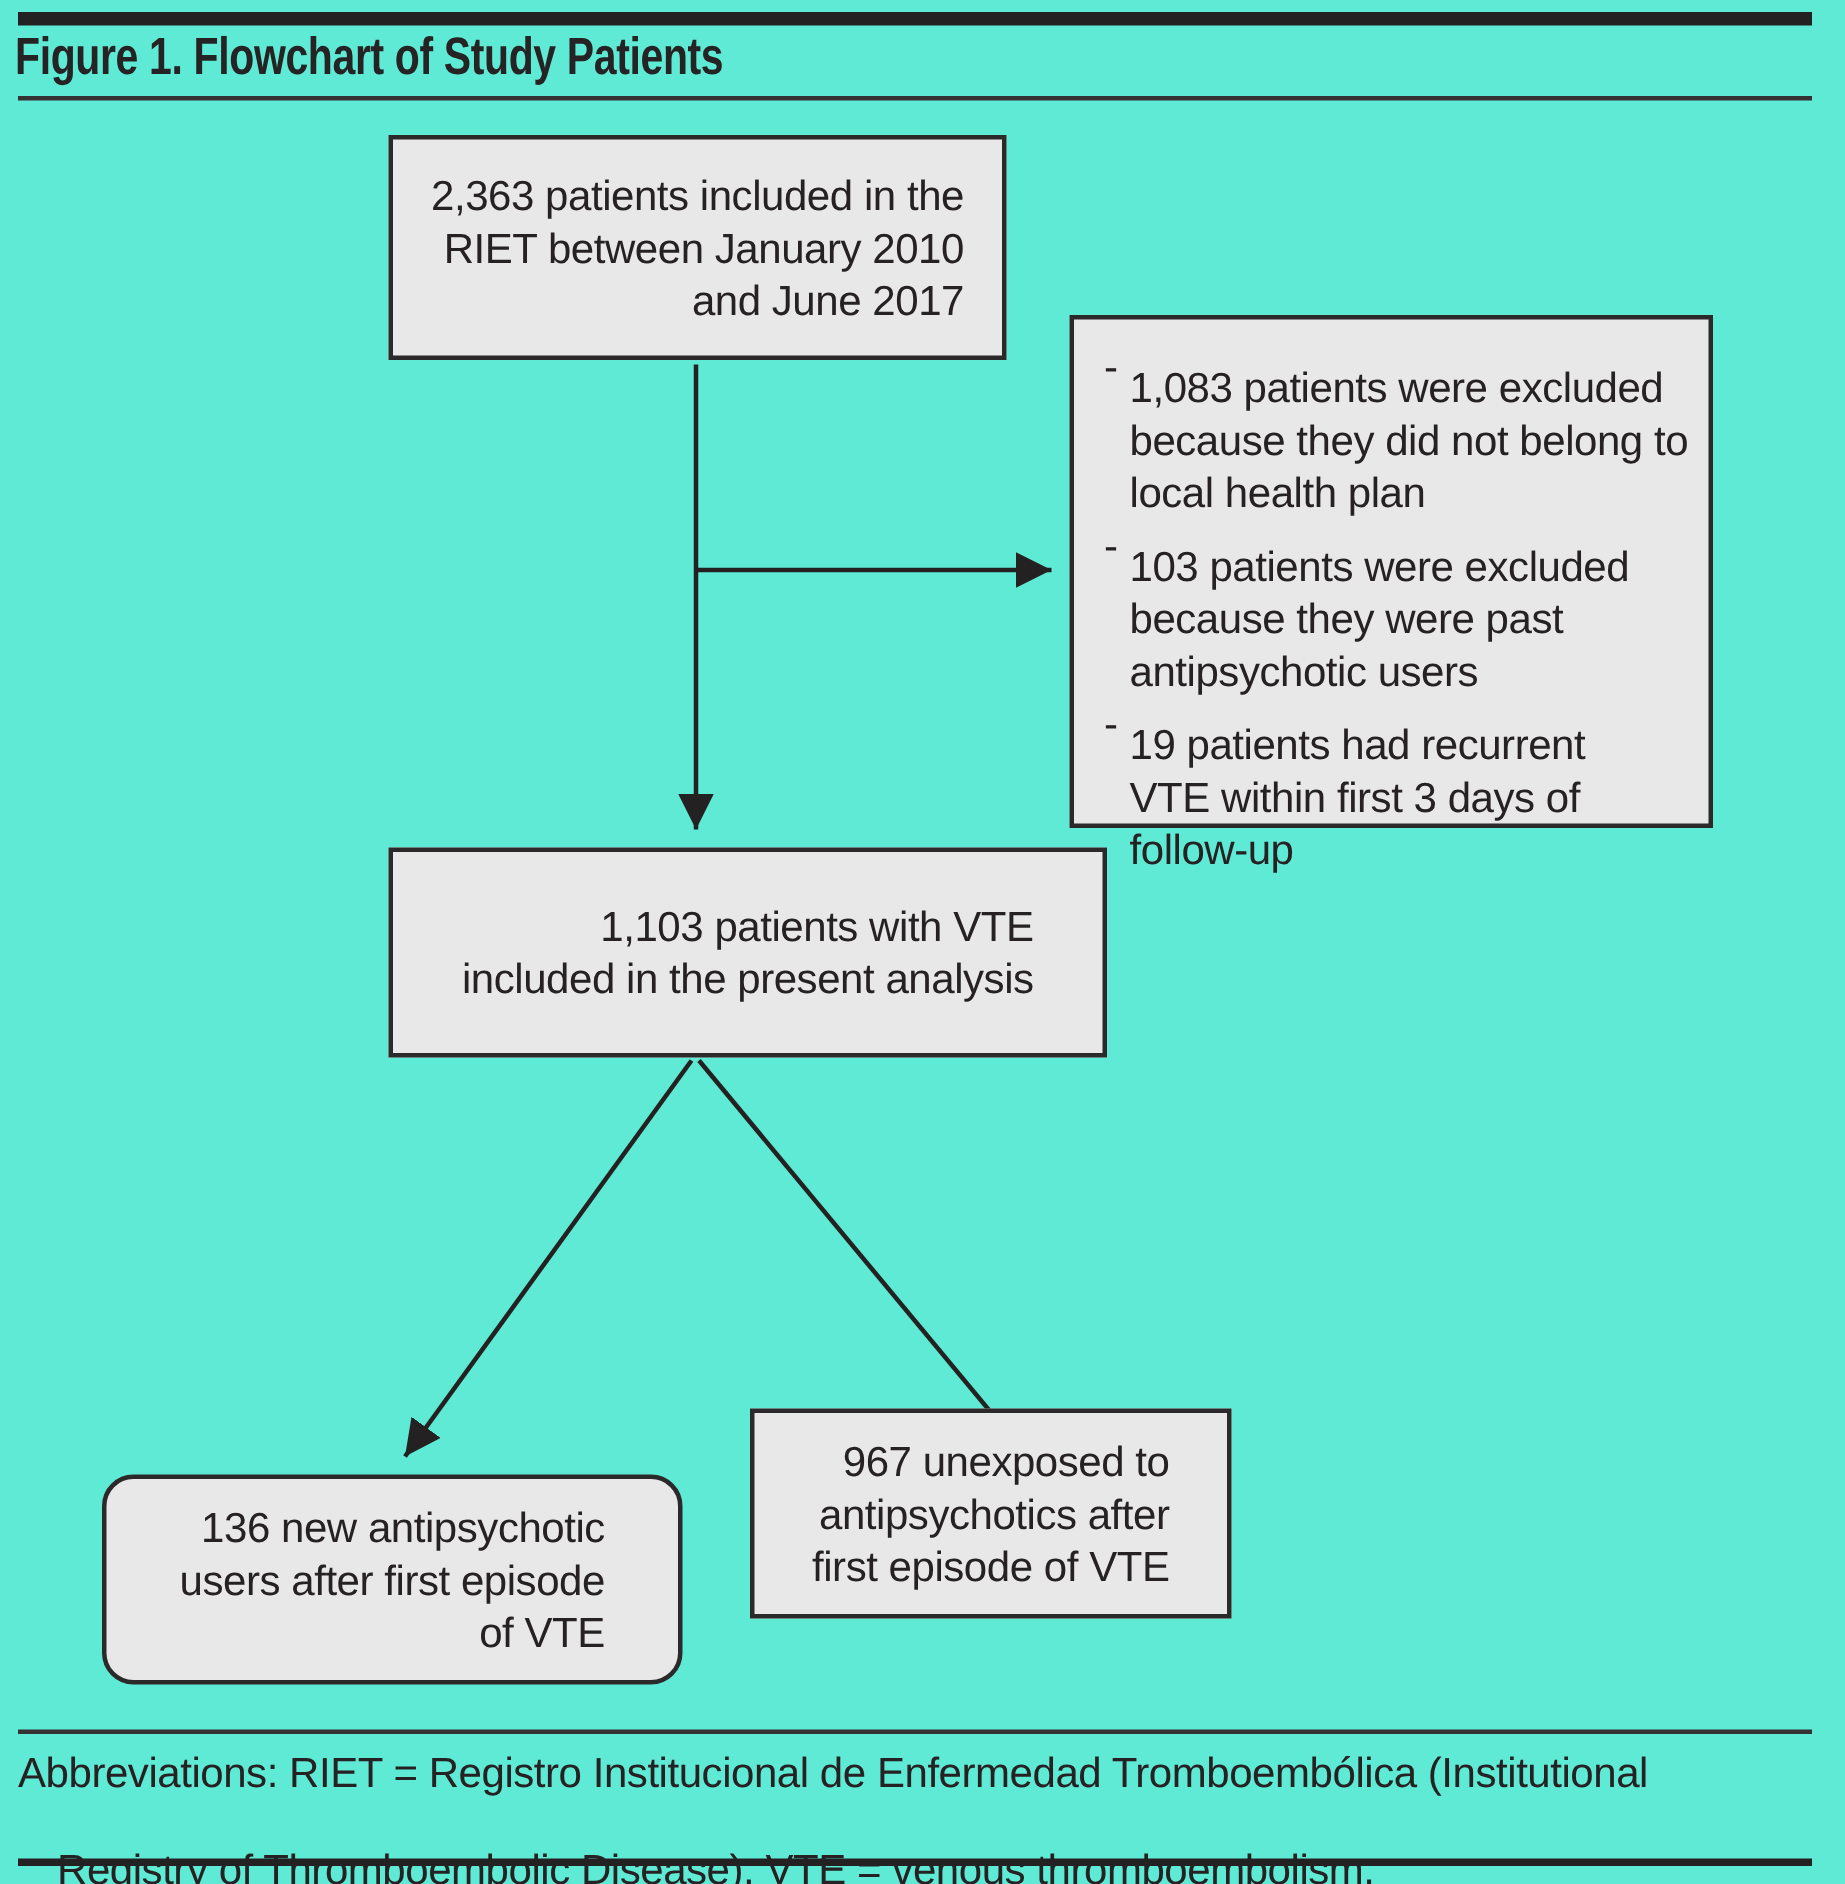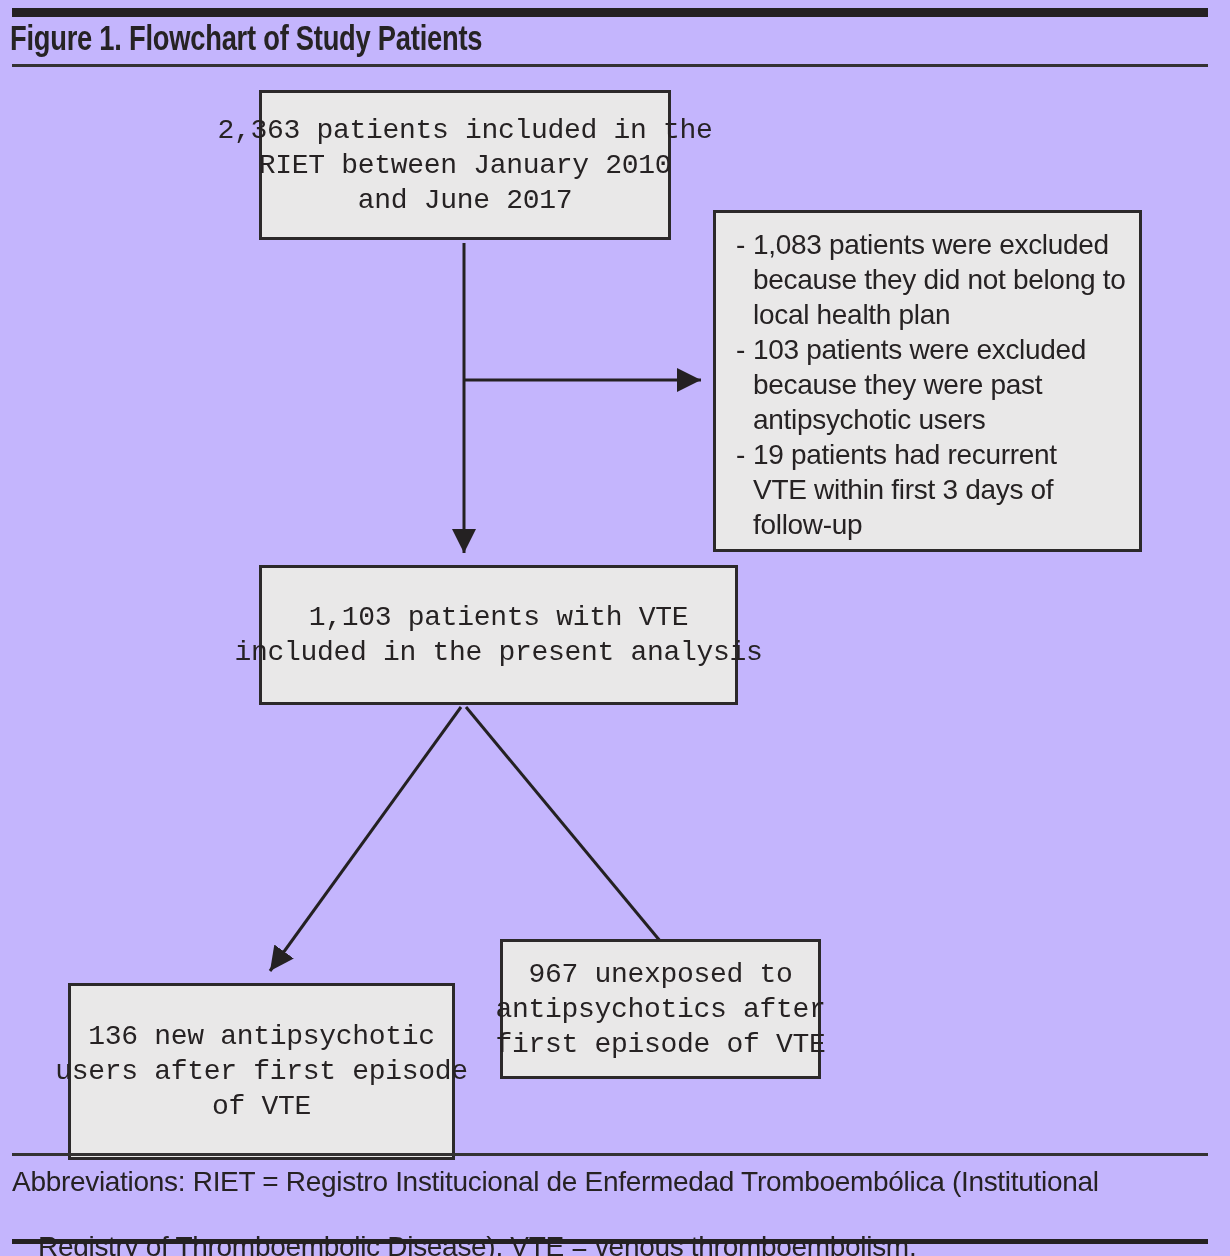--- a/index.html
+++ b/index.html
@@ -6,21 +6,21 @@
     margin: 0;
     padding: 0;
     background: #ffffff;
     font-family: "Liberation Sans", sans-serif;
     color: #231f20;
   }
   .page {
     position: relative;
     width: 1230px;
     height: 1256px;
-    background: #c4b5fd;
+    background: #5eead4;
     overflow: hidden;
   }
   .rule {
     position: absolute;
     left: 12px;
     width: 1196px;
     background: #242122;
   }
   .rule-top-thick   { top: 8px;    height: 9px; }
   .rule-title       { top: 64px;   height: 3px; background: #343233; }
@@ -54,32 +54,31 @@
     border: 3px solid #2c292a;
     font-size: 28px;
     line-height: 35px;
     color: #262223;
     letter-spacing: -0.3px;
   }
   .box-centered {
     display: flex;
     align-items: center;
     justify-content: center;
-    text-align: center;
+    text-align: right;
     white-space: pre;
-    font-family: Liberation Mono, monospace;
   }
   .box-top   { left: 259px; top: 90px;  width: 412px; height: 150px; }
   .box-excl  { left: 713px; top: 210px; width: 429px; height: 342px; padding: 14px 14px 14px 20px; }
   .box-mid   { left: 259px; top: 565px; width: 479px; height: 140px; }
-  .box-bl    { left: 68px;  top: 983px; width: 387px; height: 177px; }
+  .box-bl    { left: 68px;  top: 983px; width: 387px; height: 140px; border-radius: 21px; }
   .box-br    { left: 500px; top: 939px; width: 321px; height: 140px; }
   .excl-item { display: flex; align-items: flex-start; }
   .excl-bullet { width: 17px; flex: 0 0 17px; white-space: pre; }
-  .excl-text   { white-space: pre; }
+  .excl-text   { white-space: pre; margin-top: 14px; }
   .footnote {
     position: absolute;
     left: 12px;
     top: 1163px;
     width: 1210px;
     font-size: 28px;
     line-height: 37px;
     letter-spacing: -0.3px;
     color: #262223;
   }

